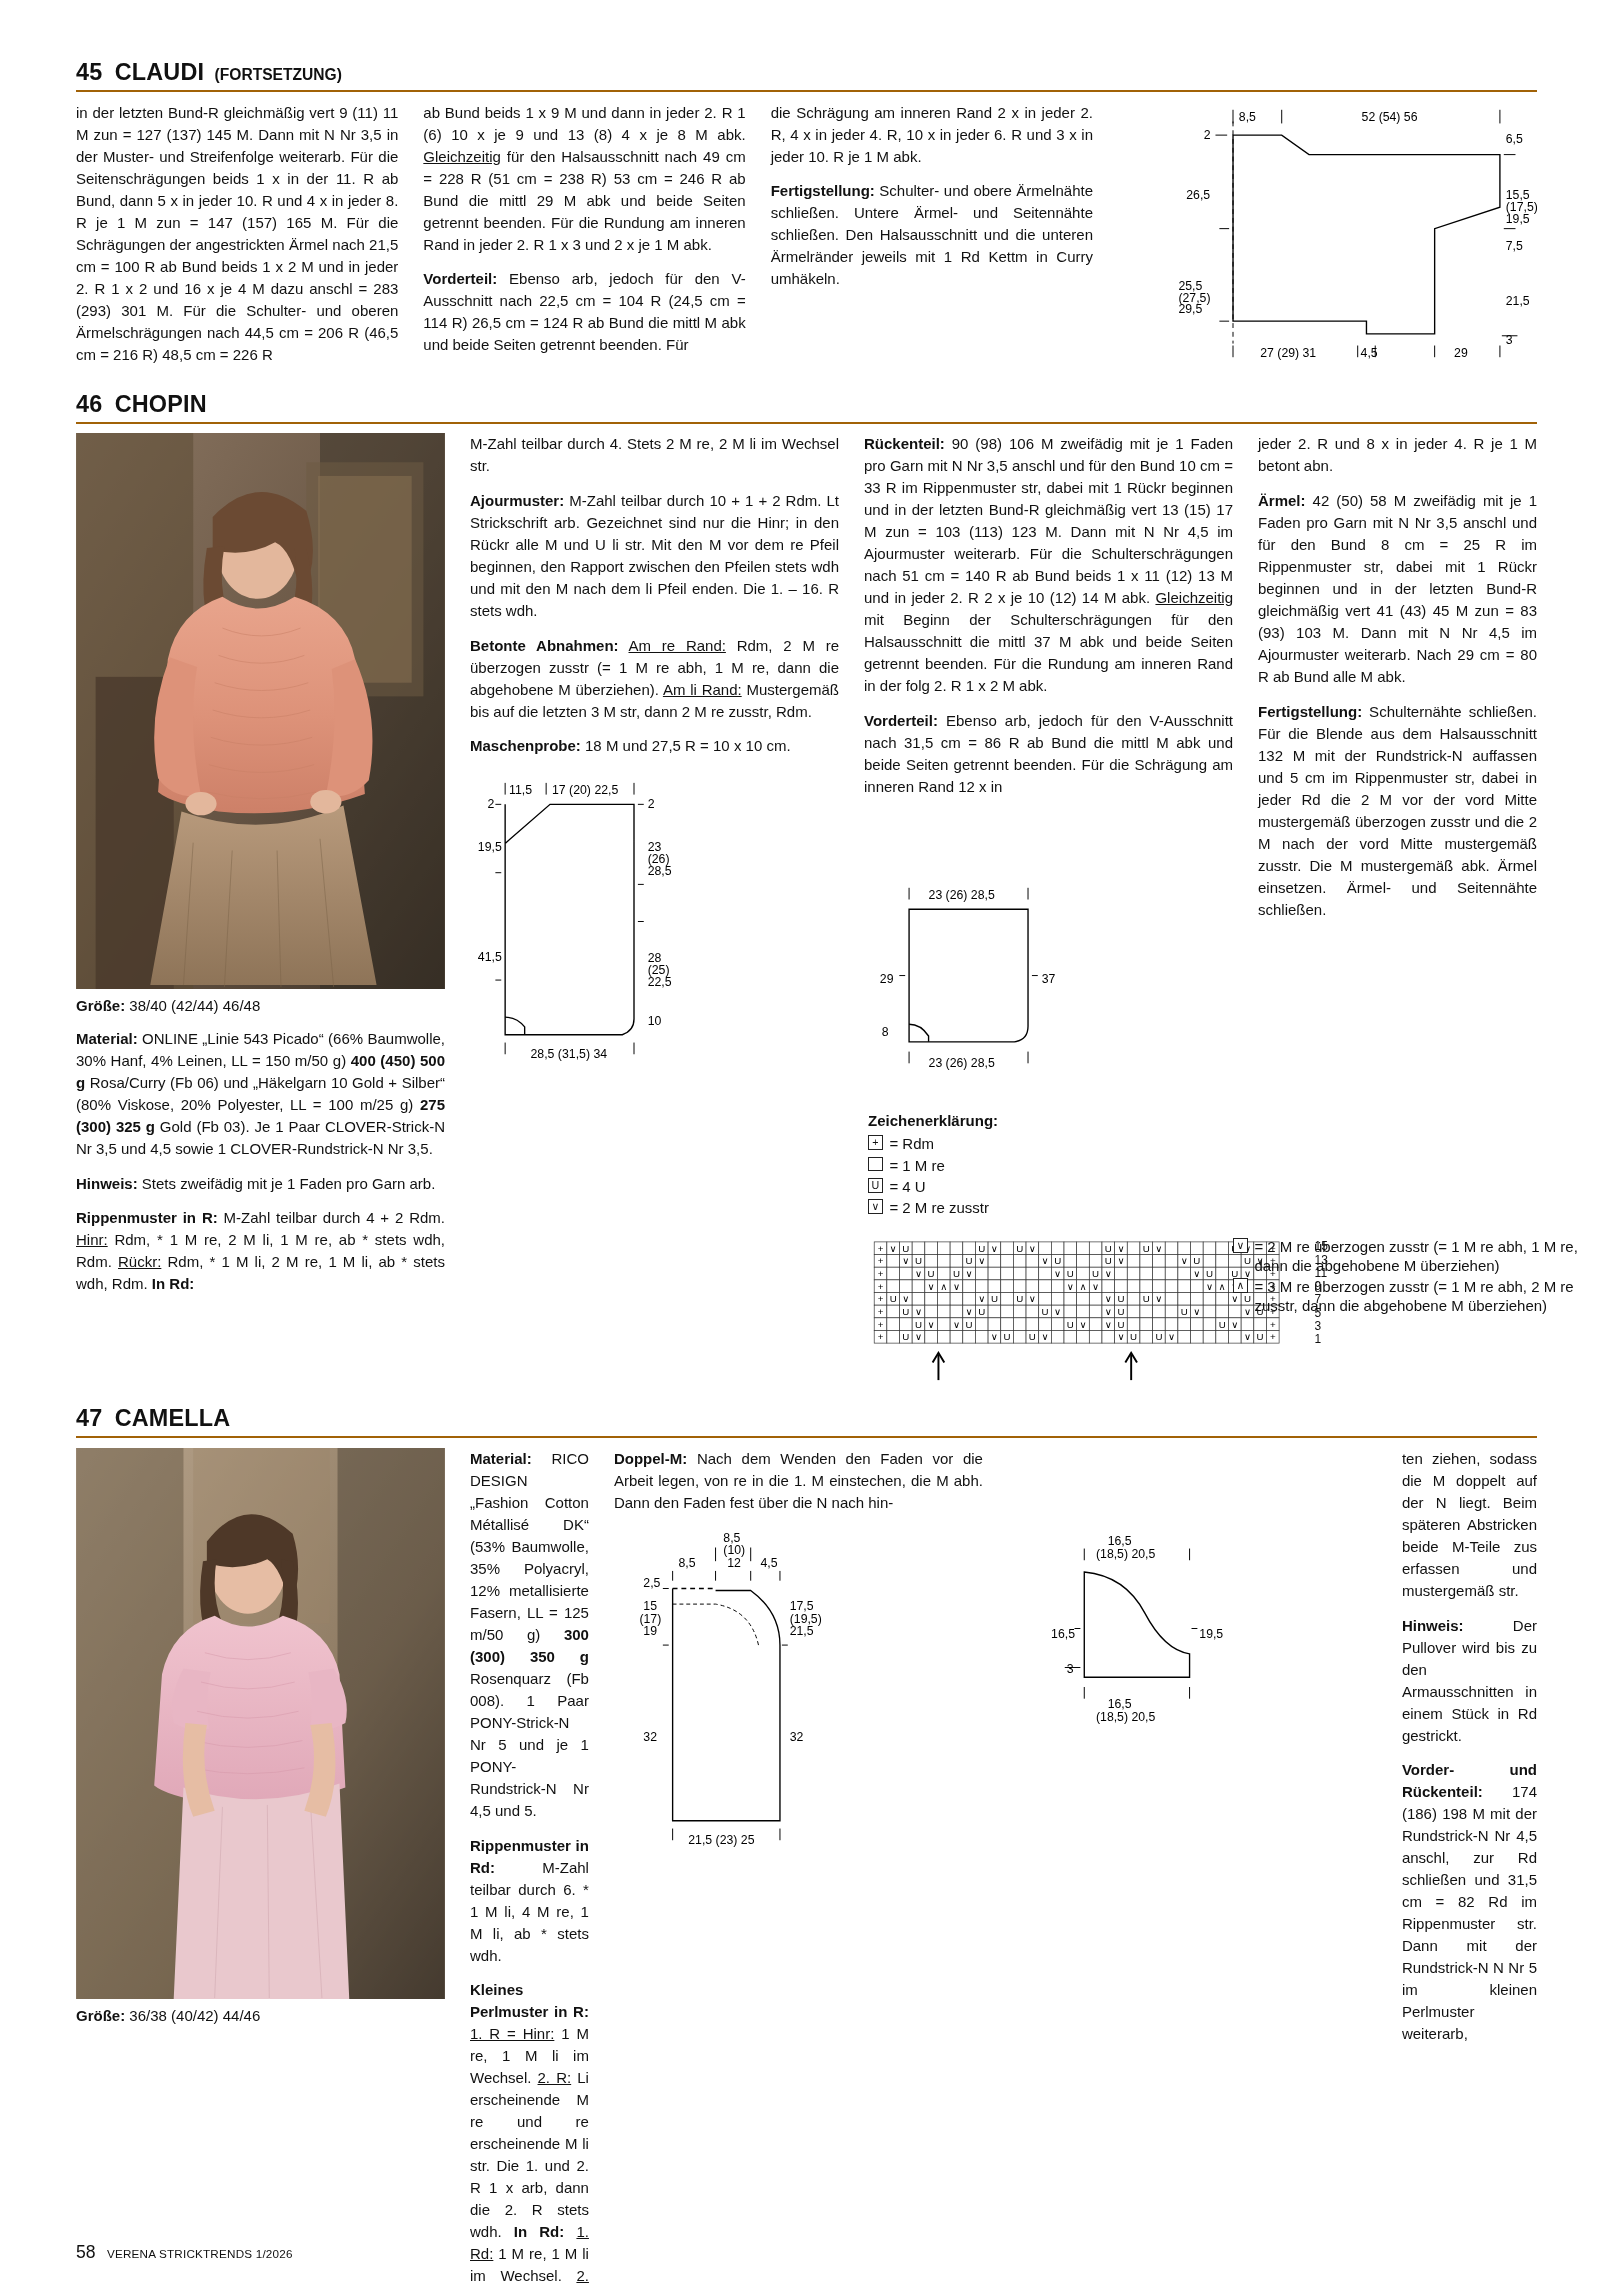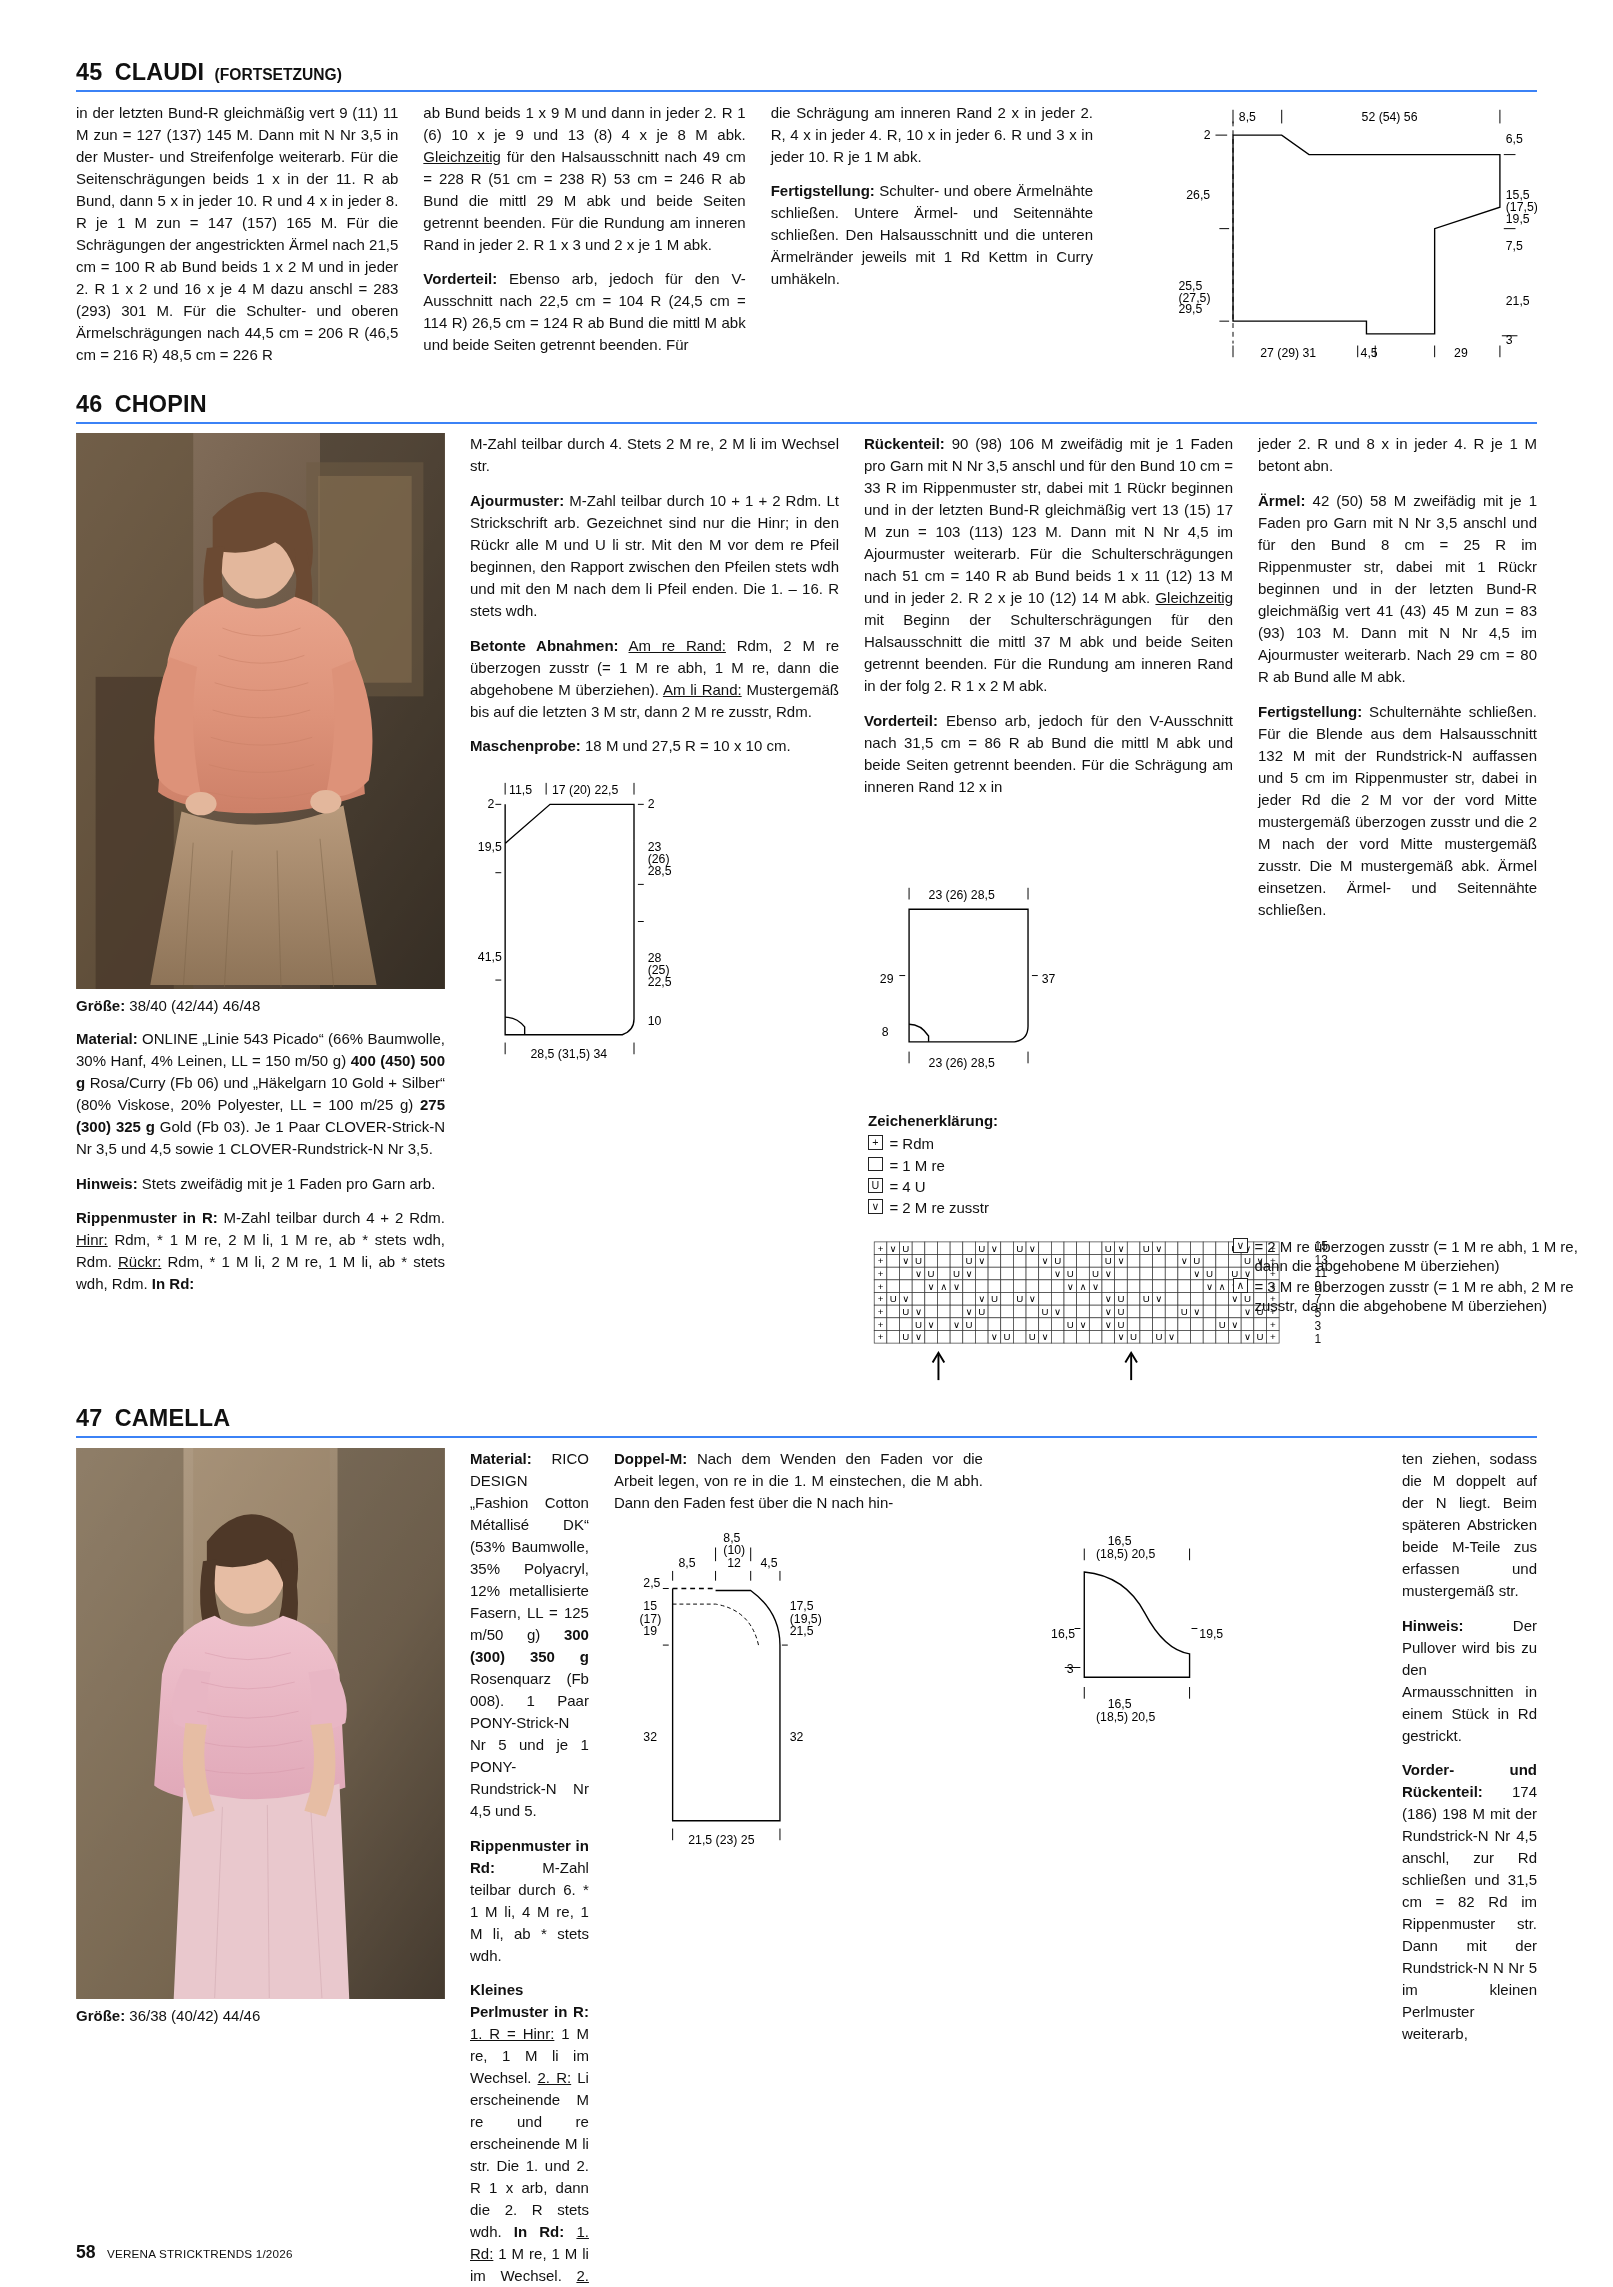--- a/index.html
+++ b/index.html
@@ -12,21 +12,21 @@
   }
   .page {
     position:relative;
     width:1613px;
     height:2288px;
     box-sizing:border-box;
     padding:59px 76px 0 76px;
   }
   
   .sec-head {
-    border-bottom:2px solid #3b82f6;
+    border-bottom:2px solid #a16207;
     padding-bottom:3.9px;
     margin-bottom:9.8px;
   }
   .sec-head .num-name {
     font-size:23.4px;
     font-weight:bold;
     letter-spacing:0.2px;
   }
   .sec-head .suffix {
     font-size:15.6px;
@@ -76,21 +76,21 @@
     font-size:10.7px;
     text-align:center;
     line-height:12.7px;
   }
   
   .footer {
     position:absolute;
     left:76px; bottom:25px;
     font-size:12.7px;
   }
-  .footer .pg { font-weight:bold; font-size:17.6px; }
+  .footer .pg { font-weight:normal; font-size:17.6px; }
   .footer .mag { font-size:11.7px; letter-spacing:0.2px; }
 </style>
 </head>
 <body>
 
 <div class="page">
 
   <div class="sec-head">
     <span class="num-name">45</span>
     <span class="num-name" style="margin-left:7.8px">CLAUDI</span>

